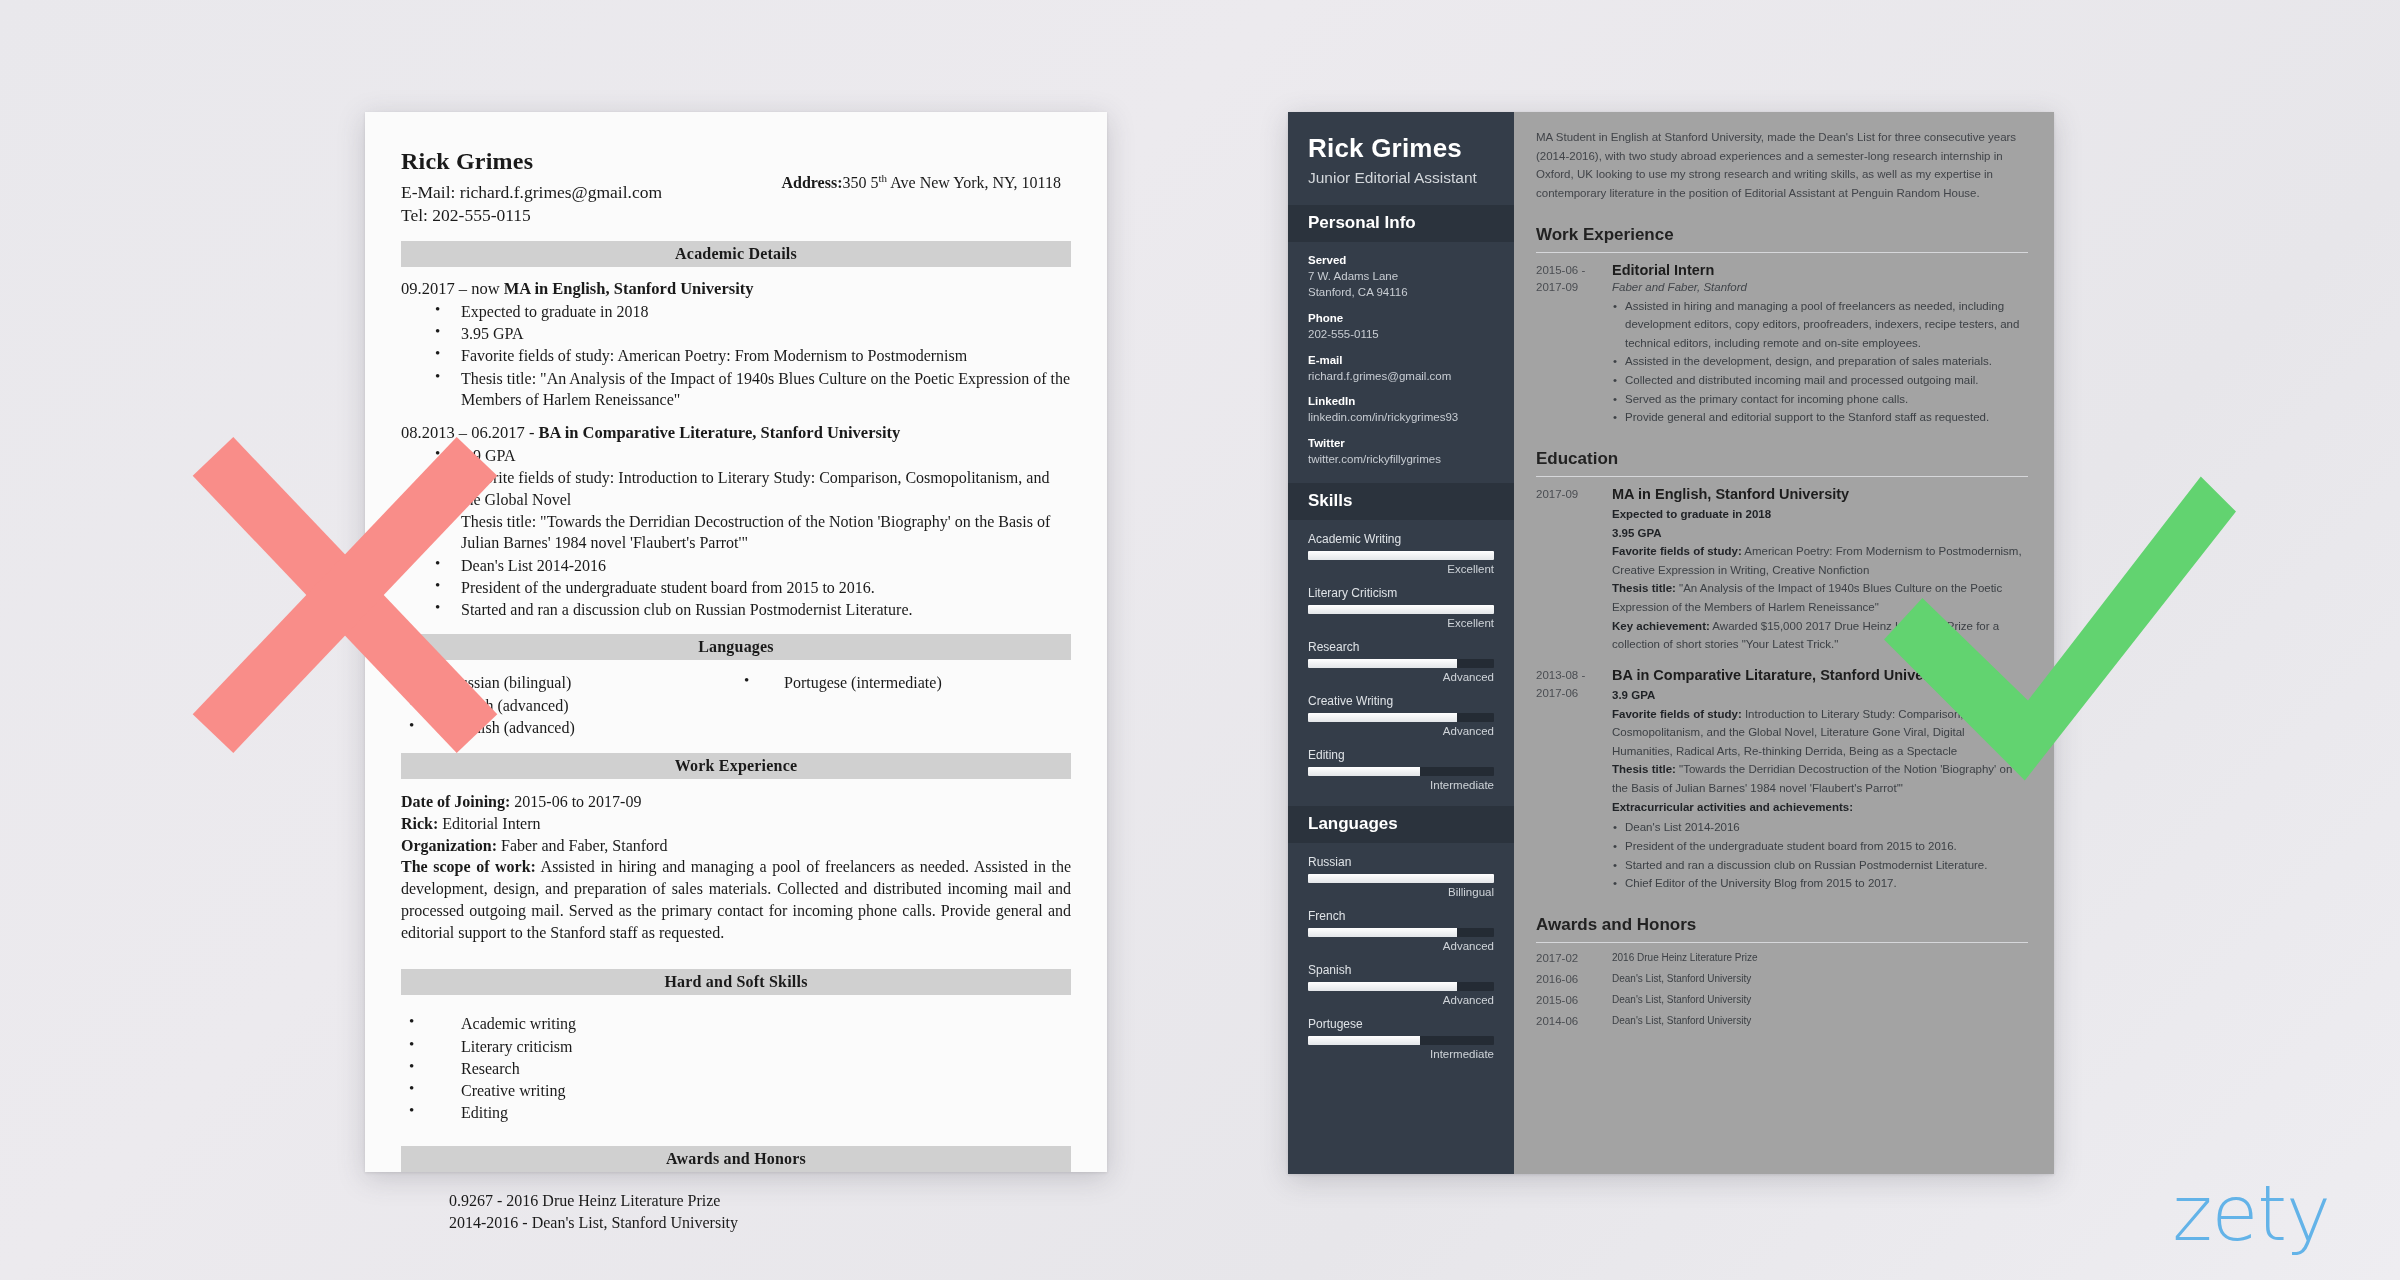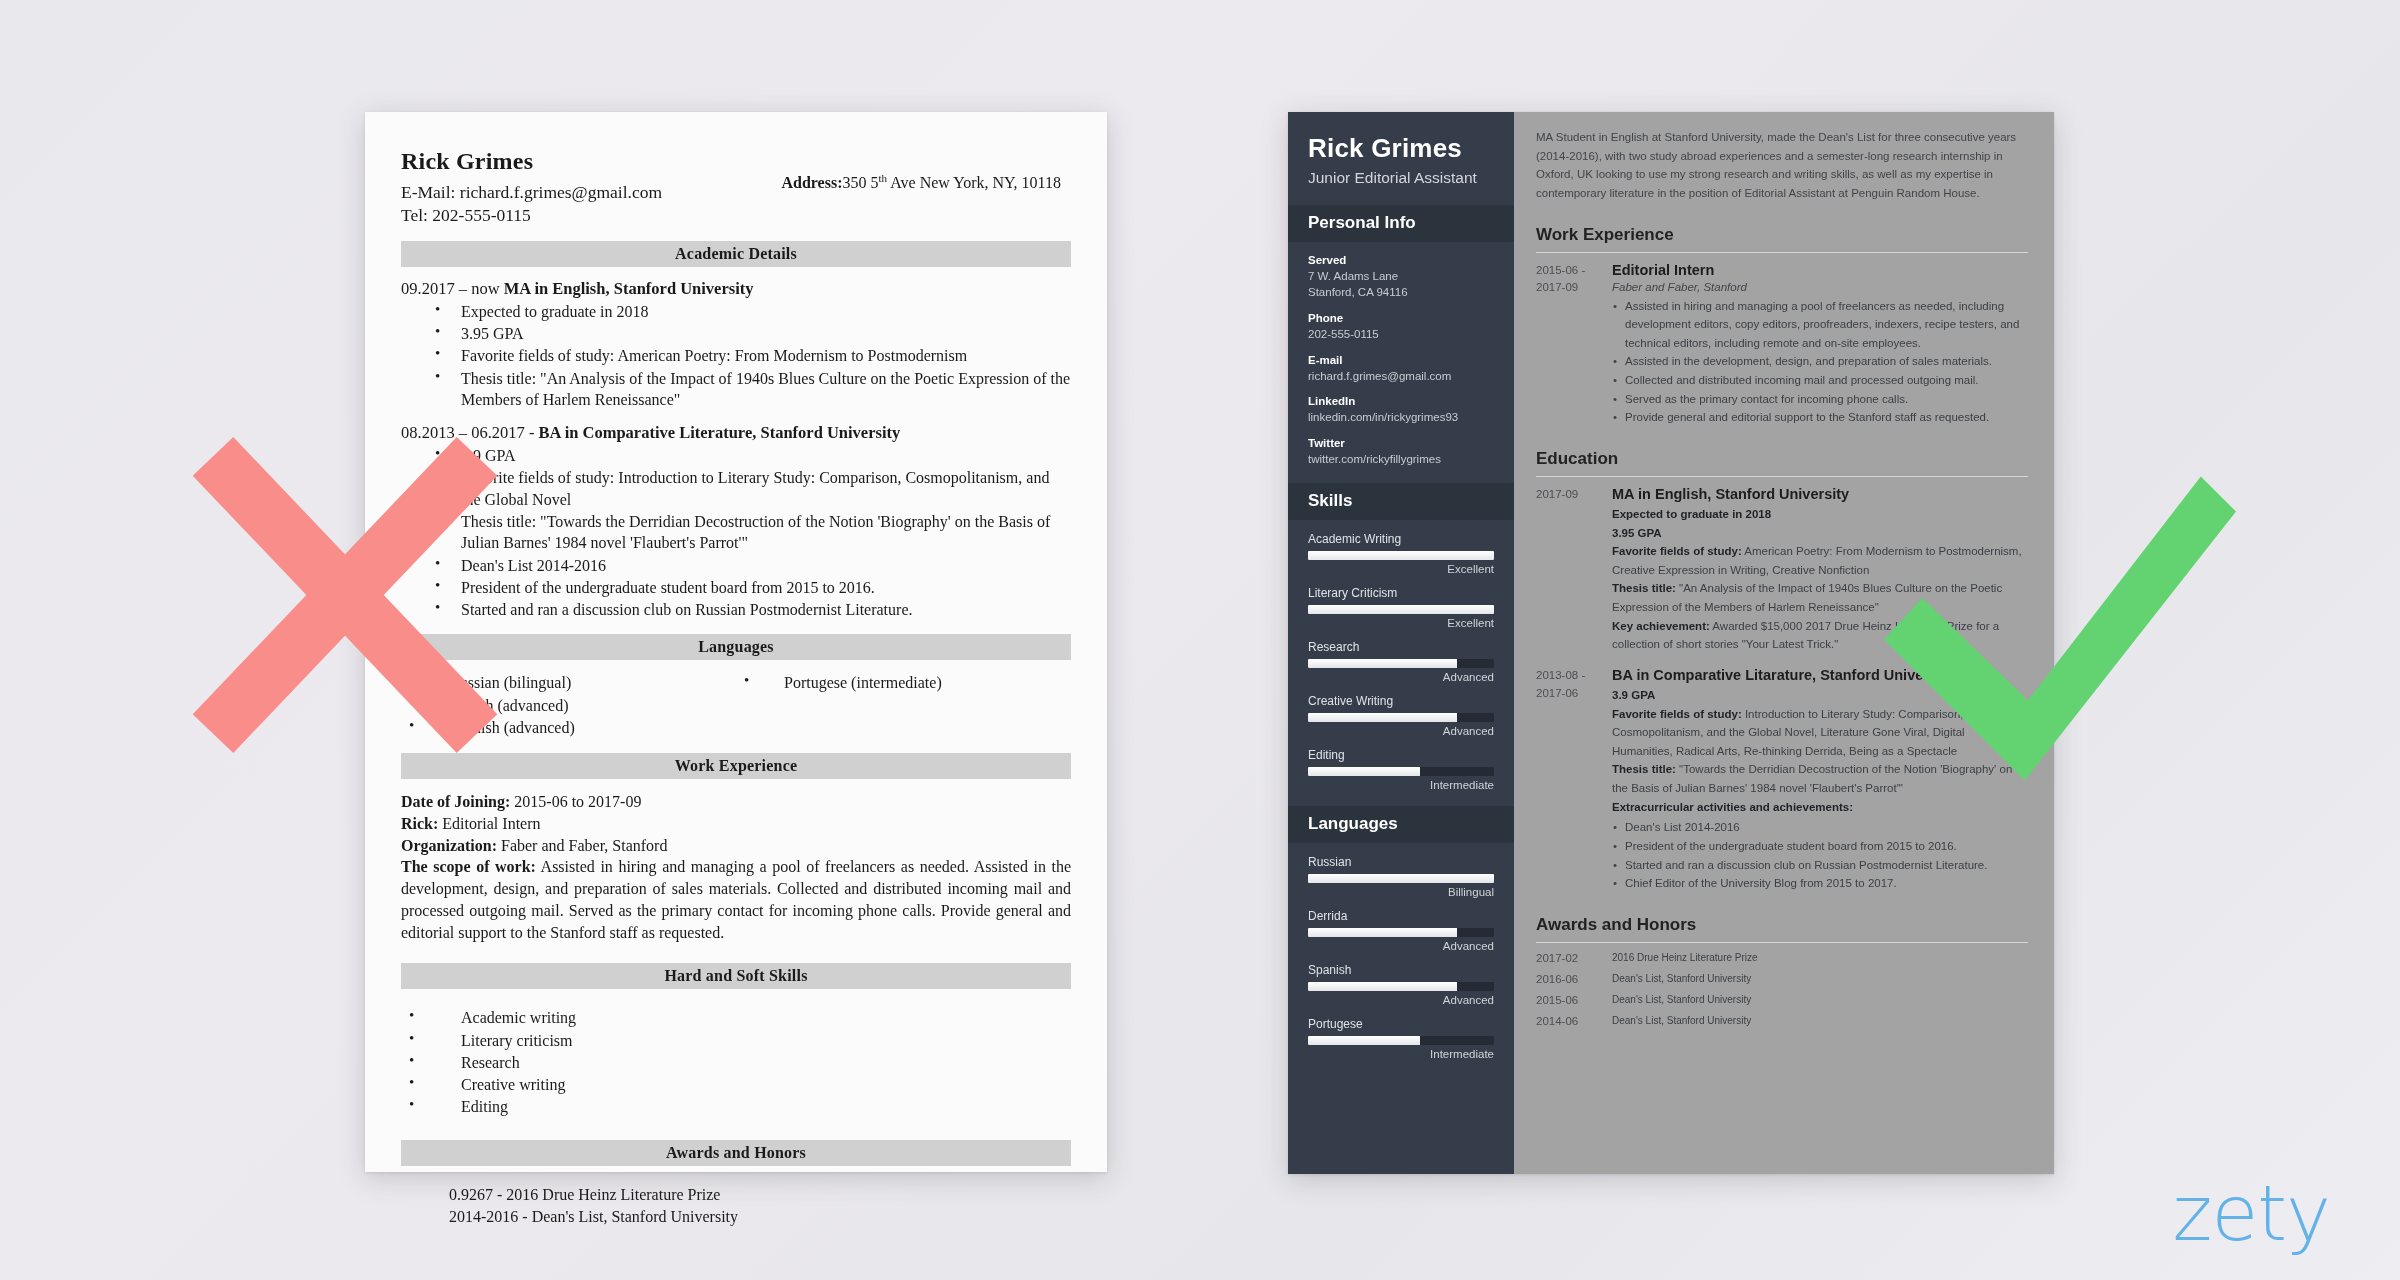--- a/index.html
+++ b/index.html
@@ -193,21 +193,21 @@
   </div>
 
   <div class="bad-bar">Work Experience</div>
   <div class="work-block">
     <div><b>Date of Joining:</b><span> 2015-06 to 2017-09</span></div>
     <div><b>Rick:</b><span> Editorial Intern</span></div>
     <div><b>Organization:</b><span> Faber and Faber, Stanford</span></div>
     <div style="text-align:justify;"><b>The scope of work:</b><span> Assisted in hiring and managing a pool of freelancers as needed. Assisted in the development, design, and preparation of sales materials. Collected and distributed incoming mail and processed outgoing mail. Served as the primary contact for incoming phone calls. Provide general and editorial support to the Stanford staff as requested.</span></div>
   </div>
 
-  <div class="bad-bar" style="margin-top:20px;">Hard and Soft Skills</div>
+  <div class="bad-bar" style="margin-top:26px;">Hard and Soft Skills</div>
   <ul class="skills-list" id="bad-skills" style="padding-top:6px;">
       <li>Academic writing</li>
       <li>Literary criticism</li>
       <li>Research</li>
       <li>Creative writing</li>
       <li>Editing</li>
     </ul>
 
   <div class="bad-bar" style="margin-top:22px;">Awards and Honors</div>
   <div class="awards" id="bad-awards">
@@ -290,21 +290,21 @@
     <div class="sb-section">Languages</div>
     <div class="sb-body" id="good-language-bars">
         <div class="bar-item">
           <div class="bar-name">Russian</div>
           <div class="bar-track">
             <div class="bar-fill" style="width: 100%;"></div>
           </div>
           <div class="bar-level">Billingual</div>
         </div>
         <div class="bar-item">
-          <div class="bar-name">Derrida</div>
+          <div class="bar-name">French</div>
           <div class="bar-track">
             <div class="bar-fill" style="width: 80%;"></div>
           </div>
           <div class="bar-level">Advanced</div>
         </div>
         <div class="bar-item">
           <div class="bar-name">Spanish</div>
           <div class="bar-track">
             <div class="bar-fill" style="width: 80%;"></div>
           </div>

